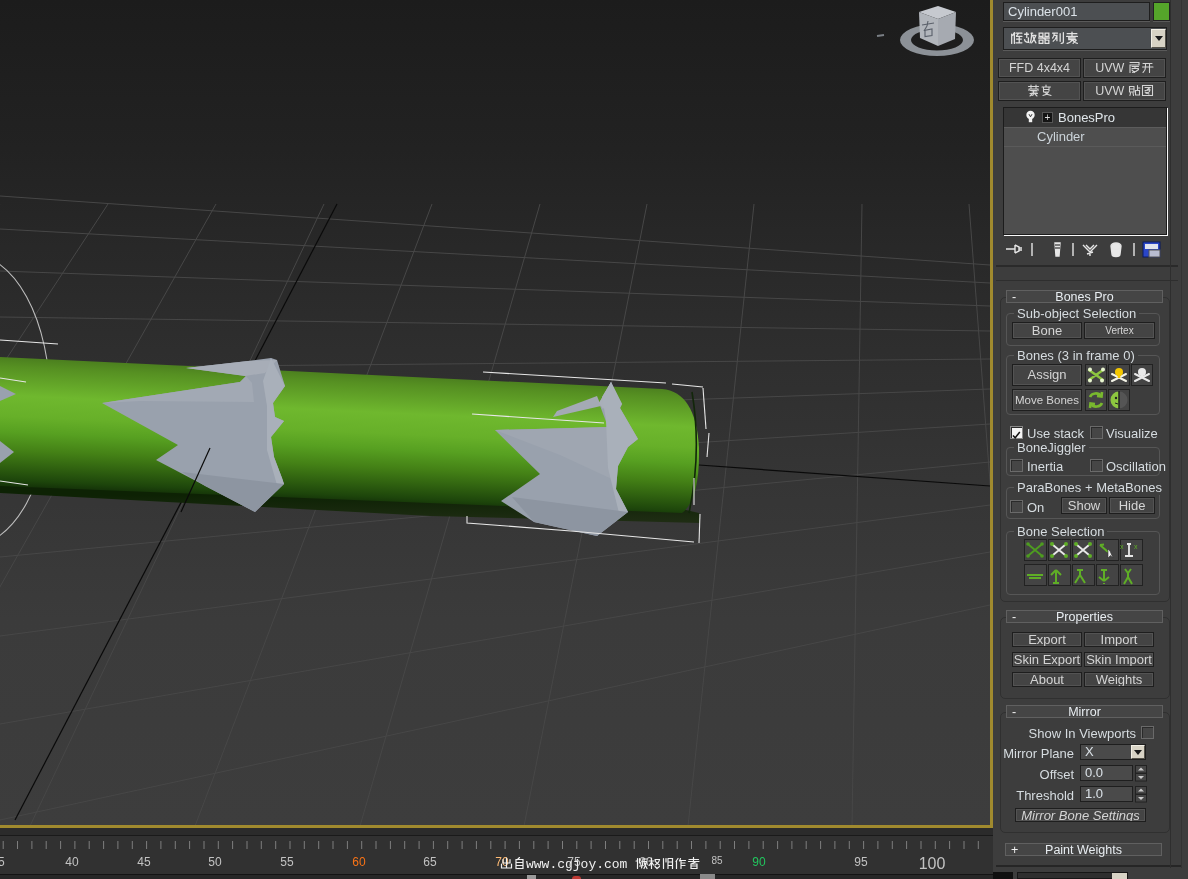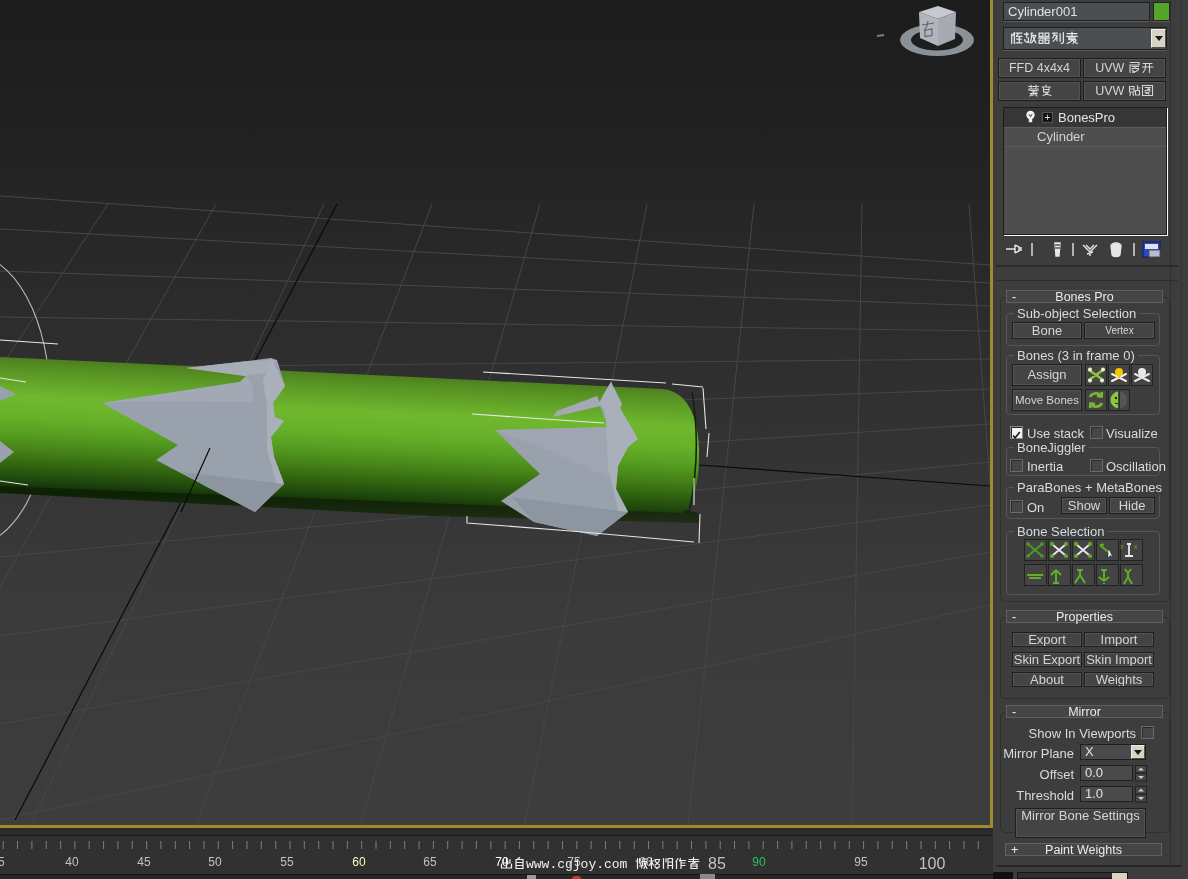--- a/index.html
+++ b/index.html
@@ -337,21 +337,21 @@
         <path d="M3,11 L9,11 L6,14 Z" fill="#ccc"></path>
       </svg>
 <div class="cl" style="left:10px;top:788px;width:71px;text-align:right;">Threshold</div>
 <div class="fld" style="left:87px;top:786px;width:53px;height:16px;line-height:14px;padding-left:4px;background:#4a4a4a;">1.0</div>
 <svg width="12" height="17" viewBox="0 0 12 17" style="position:absolute;left:142px;top:786px;">
 <rect x="0.5" y="0.5" width="11" height="7.5" fill="#464646" stroke="#222"></rect>
         <rect x="0.5" y="8.5" width="11" height="7.5" fill="#464646" stroke="#222"></rect>
 <path d="M3,5.5 L6,2.5 L9,5.5 Z" fill="#ccc"></path>
         <path d="M3,11 L9,11 L6,14 Z" fill="#ccc"></path>
       </svg>
-<div class="btn" style="left:22px;top:808px;width:131px;height:30px;line-height:13px;font-size:13px;">Mirror Bone Settings</div>
+<div class="btn" style="left:22px;top:808px;width:131px;height:14px;line-height:13px;font-size:13px;font-style:italic;">Mirror Bone Settings</div>
 <div class="rhead" style="left:12px;top:843px;width:157px;height:13px;line-height:12px;font-size:12.5px;"><span class="pm" style="top:0;">+</span>Paint Weights</div>
 <div style="position:absolute;left:3px;top:865px;width:185px;height:2px;background:#262626;"></div>
 <div style="position:absolute;left:0px;top:872px;width:20px;height:7px;background:#101010;"></div>
 <div style="position:absolute;left:24px;top:872px;width:111px;height:7px;background:#2e2e2e;border:1px solid #161616;box-sizing:border-box;"></div>
 <div style="position:absolute;left:119px;top:873px;width:15px;height:6px;background:#d8d3c5;"></div>
 <div style="position:absolute;left:177px;top:0px;width:1px;height:868px;background:#2e2e2e;"></div>
 <div style="position:absolute;left:188px;top:0px;width:1px;height:868px;background:#333;"></div>
     </div>
 <div id="tline">
       <div style="position:absolute;left:0;top:0;width:993px;height:8px;background:#2b2b2b;"></div>
@@ -427,26 +427,26 @@
           <line x1="935.3" y1="13" x2="935.3" y2="21"></line>
           <line x1="949.6" y1="13" x2="949.6" y2="21"></line>
           <line x1="964.0" y1="13" x2="964.0" y2="21"></line>
           <line x1="978.3" y1="13" x2="978.3" y2="21"></line>
         </g>
       </svg>
 <div style="position:absolute;left:52px;top:27px;width:40px;text-align:center;color:#c2c2c2;font-size:12px;">40</div>
       <div style="position:absolute;left:124px;top:27px;width:40px;text-align:center;color:#c2c2c2;font-size:12px;">45</div>
       <div style="position:absolute;left:195px;top:27px;width:40px;text-align:center;color:#c2c2c2;font-size:12px;">50</div>
       <div style="position:absolute;left:267px;top:27px;width:40px;text-align:center;color:#c2c2c2;font-size:12px;">55</div>
-      <div style="position:absolute;left:339px;top:27px;width:40px;text-align:center;color:#fef9c3;font-size:12px;">60</div>
+      <div style="position:absolute;left:339px;top:27px;width:40px;text-align:center;color:#f97316;font-size:12px;">60</div>
       <div style="position:absolute;left:410px;top:27px;width:40px;text-align:center;color:#c2c2c2;font-size:12px;">65</div>
-      <div style="position:absolute;left:482px;top:27px;width:40px;text-align:center;color:#ffffff;font-size:12px;">70</div>
+      <div style="position:absolute;left:482px;top:27px;width:40px;text-align:center;color:#fdba74;font-size:12px;">70</div>
       <div style="position:absolute;left:554px;top:27px;width:40px;text-align:center;color:#c2c2c2;font-size:12px;">75</div>
       <div style="position:absolute;left:626px;top:27px;width:40px;text-align:center;color:#c2c2c2;font-size:12px;">80</div>
-      <div style="position:absolute;left:697px;top:27px;width:40px;text-align:center;color:#c2c2c2;font-size:16px;">85</div>
+      <div style="position:absolute;left:697px;top:27px;width:40px;text-align:center;color:#c2c2c2;font-size:10px;">85</div>
       <div style="position:absolute;left:739px;top:27px;width:40px;text-align:center;color:#22c55e;font-size:12px;">90</div>
       <div style="position:absolute;left:841px;top:27px;width:40px;text-align:center;color:#c2c2c2;font-size:12px;">95</div>
       <div style="position:absolute;left:912px;top:27px;width:40px;text-align:center;color:#c2c2c2;font-size:16px;">100</div>
       <div style="position:absolute;left:-2px;top:27px;color:#c2c2c2;font-size:12px;">5</div>
 <div style="position:absolute;left:500px;top:29px;color:#f0f0f0;font-size:13px;font-family:'Liberation Mono',monospace;"><svg width="13" height="13" viewBox="0 0 13 13" style="vertical-align:-2px">
           <path d="M6.5,1 L6.5,11 M3,2.5 L3,6 L10,6 L10,2.5 M1.5,7 L1.5,11 L11.5,11 L11.5,7" stroke="#f0f0f0" stroke-width="1.2" fill="none" stroke-linecap="round"></path>
         </svg><svg width="13" height="13" viewBox="0 0 13 13" style="vertical-align:-2px">
           <path d="M6.5,0.5 L4.5,2.5 M3,2.5 L10,2.5 L10,11.5 L3,11.5 Z M3,5.5 L10,5.5 M3,8.5 L10,8.5" stroke="#f0f0f0" stroke-width="1.2" fill="none" stroke-linecap="round"></path>
         </svg>www.cgjoy.com <svg width="13" height="13" viewBox="0 0 13 13" style="vertical-align:-2px">
           <path d="M2.5,1.5 L2.5,11.5 M1,4 L2.5,4 M4.5,1.5 L4.5,6 L6,6 M4.5,9 L6,9 M8,1.5 Q8,7 6.5,11 M8,2 L12,2 M9,4.5 L11.5,4.5 Q11,8 9,11.5 M9.5,6 Q10.5,9 12,11.5" stroke="#f0f0f0" stroke-width="1.2" fill="none" stroke-linecap="round"></path>

